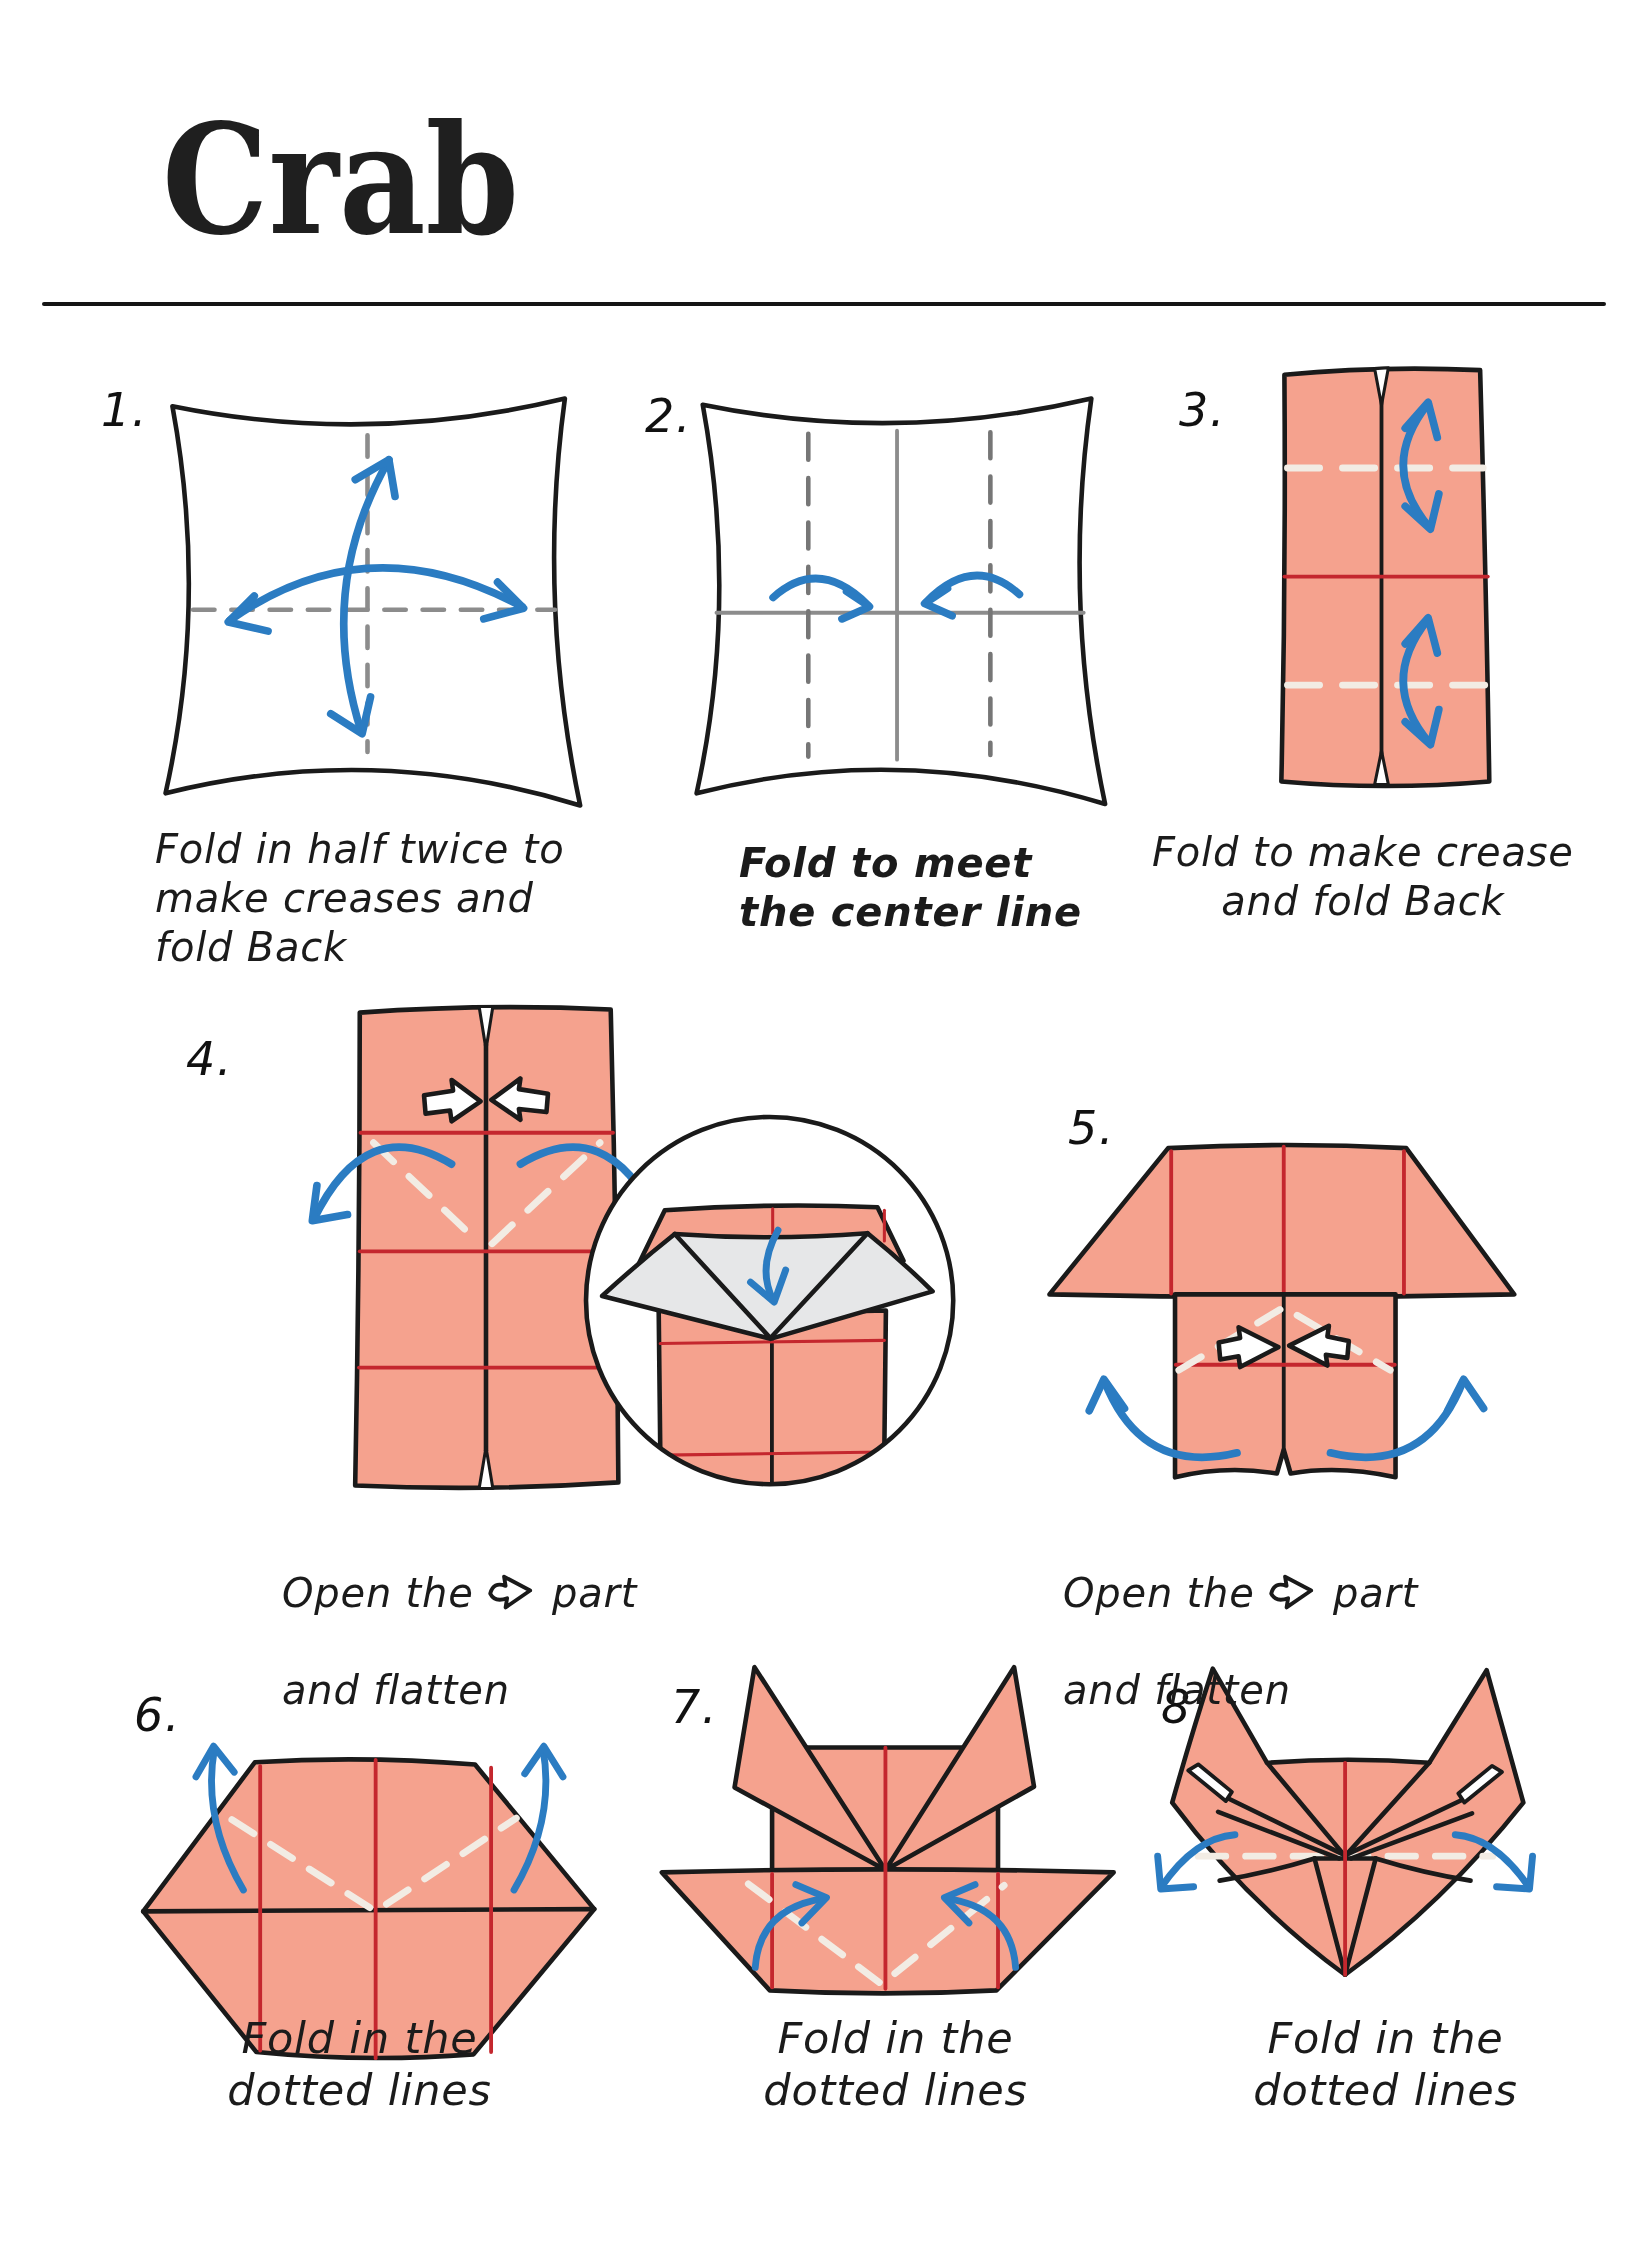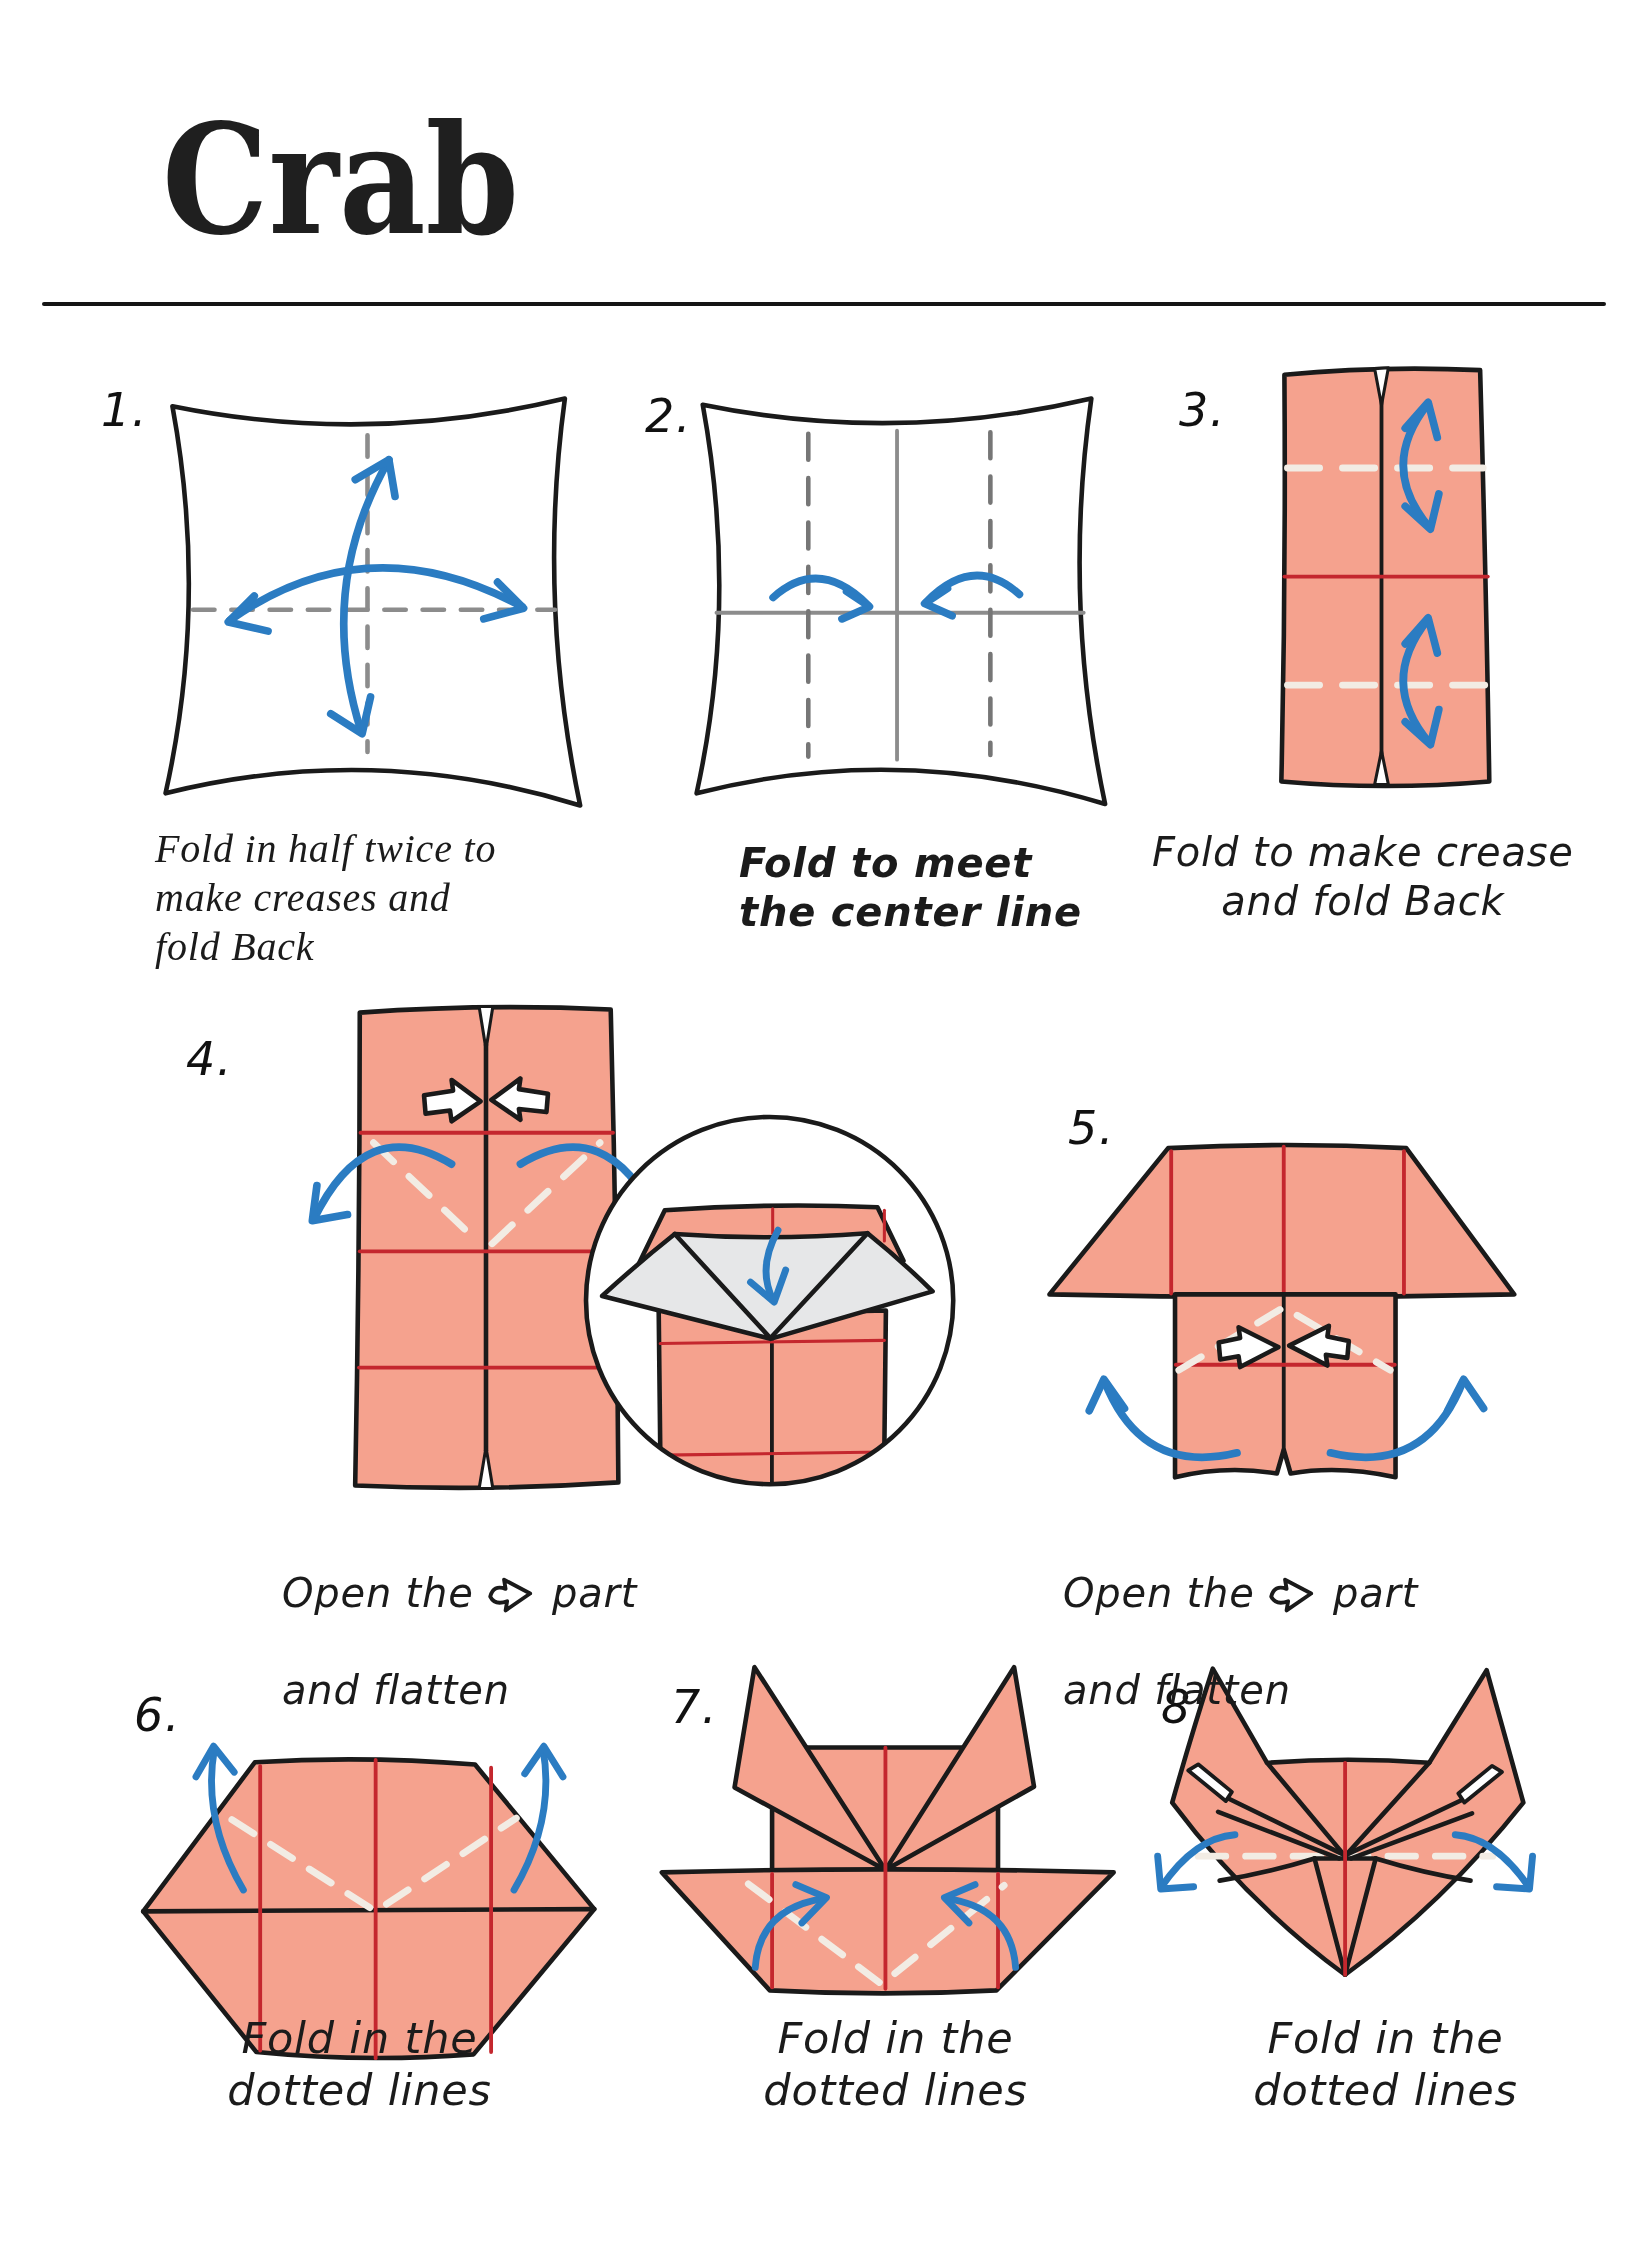--- a/index.html
+++ b/index.html
@@ -14,21 +14,21 @@
   }
   .rule{position:absolute;left:42px;top:302px;width:1564px;height:3.8px;background:#151515;border-radius:2.3px;}
   .step-num{
     position:absolute;font-size:46px;font-style:italic;color:#111;letter-spacing:1.5px;
   }
   .caption{
     position:absolute;font-size:40px;font-style:italic;line-height:1.22;
     white-space:pre-line;color:#1b1b1b;letter-spacing:0.8px;
   }
   .caption-center{text-align:center;width:337px;}
-  .cap-row{display:flex;align-items:center;gap:10.7px;}
+  .cap-row{display:flex;align-items:flex-start;gap:10.7px;}
   .cap-row svg{flex:0 0 auto;}
   svg.diagram{position:absolute;overflow:visible;}
   svg.diagram path, svg.diagram line, svg.diagram polyline, svg.diagram polygon, svg.diagram circle{
     stroke-linecap:round;stroke-linejoin:round;
   }
 </style>
 </head>
 <body>
 
 <div class="title">Crab</div>
@@ -234,21 +234,21 @@
   <polygon points="477,180 464,172 420,208 428,220" fill="#ffffff" stroke="#1A1A1A" stroke-width="5"></polygon>
   <path d="M 272 168 L 272 445" stroke="#C4272E" stroke-width="5" fill="none"></path>
   <g stroke="#2B7CC2" stroke-width="9" fill="none">
     <path d="M 128 262 Q 76 266 32 330"></path>
     <path d="M 27 290 L 31 333 L 74 330"></path>
     <path d="M 416 262 Q 468 266 512 330"></path>
     <path d="M 517 290 L 513 333 L 470 330"></path>
   </g>
 </svg>
 
-<div class="caption" style="left:155px;top:825px;font-family:Liberation Serif, serif;">Fold in half twice to
+<div class="caption" style="left:155px;top:825px;">Fold in half twice to
 make creases and
 fold Back</div>
 <div class="caption" style="left:739px;top:839px;font-weight:bold;">Fold to meet
 the center line</div>
 <div class="caption" style="left:1152px;top:828px;text-align:center;">Fold to make crease
 and fold Back</div>
 
 <div class="caption" style="left:282px;top:1520px;">
   <div class="cap-row">
     <span>Open the</span>

